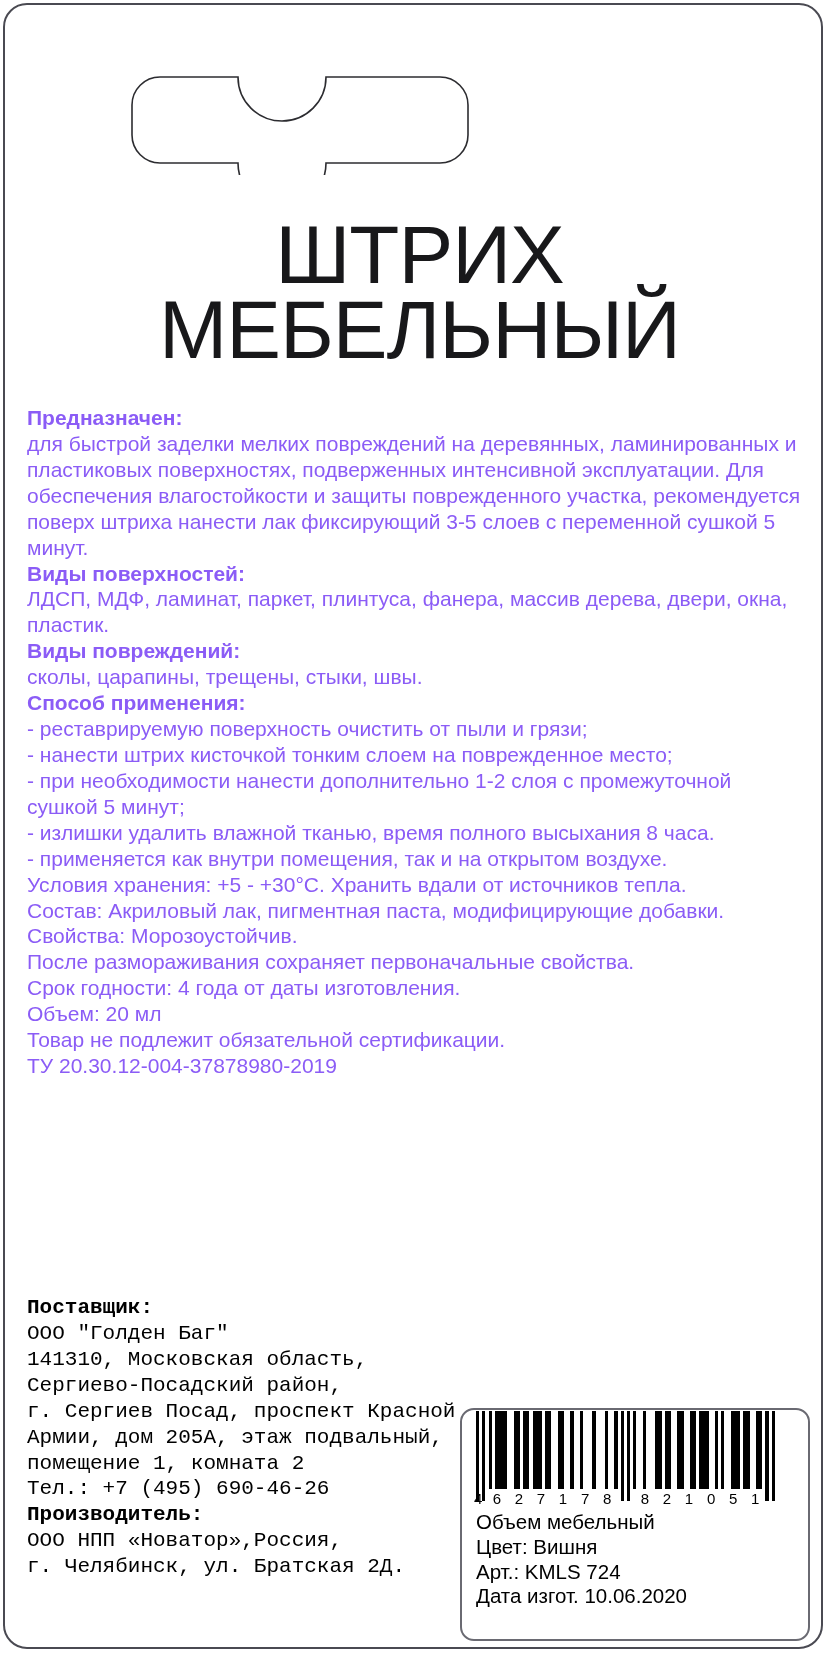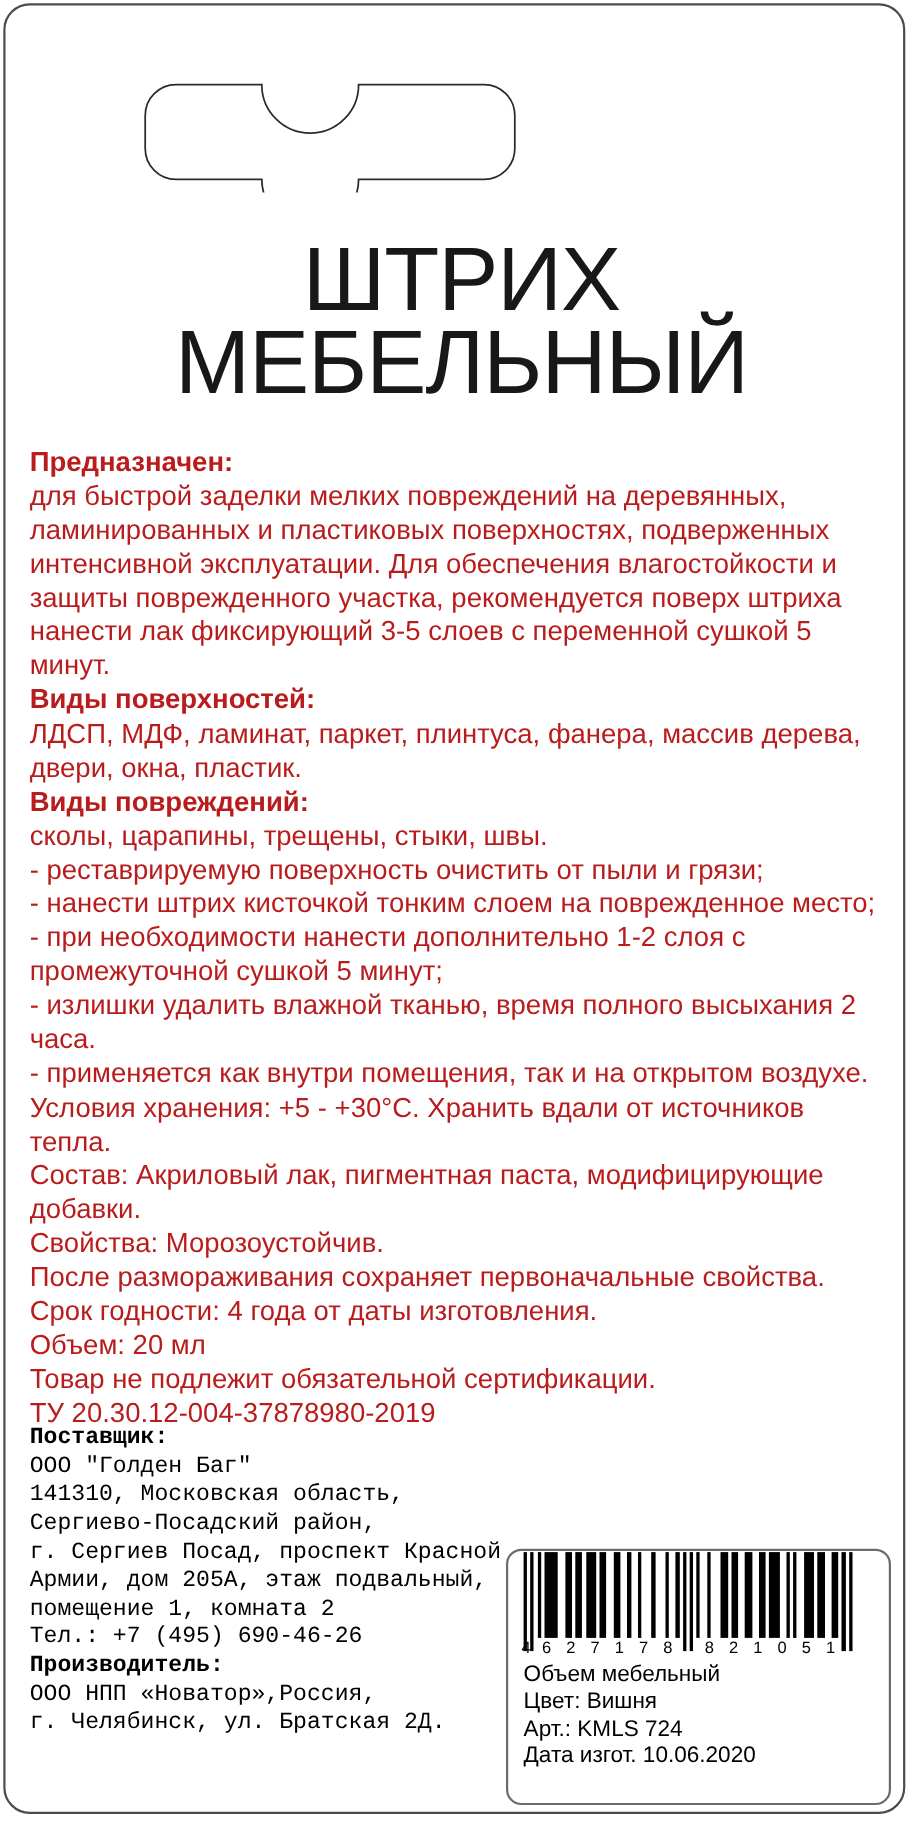--- a/index.html
+++ b/index.html
@@ -59,23 +59,23 @@
   }
   .title-line.l1 { font-size: 82px; }
   .title-line.l2 { font-size: 82px; }
 
   
   .body-text {
     position: absolute;
     left: 22px;
     top: 400px;
     width: 780px;
-    font-size: 25px;
+    font-size: 21px;
     line-height: 1.235;
-    color: #b91c1c;
+    color: #8b5cf6;
   }
   .body-text p {
     margin: 0;
     padding: 0;
   }
   .body-text b,
   .body-text .hd {
     font-weight: normal;
   }
   .hd-line {
@@ -191,24 +191,25 @@
 
     <p class="hd-line">Предназначен:</p>
     <p>для быстрой заделки мелких повреждений на деревянных, ламинированных и пластиковых поверхностях, подверженных интенсивной эксплуатации. Для обеспечения влагостойкости и защиты поврежденного участка, рекомендуется поверх штриха нанести лак фиксирующий 3-5 слоев с переменной сушкой 5 минут.</p>
 
     <p class="hd-line">Виды поверхностей:</p>
     <p>ЛДСП, МДФ, ламинат, паркет, плинтуса, фанера, массив дерева, двери, окна, пластик.</p>
 
     <p class="hd-line">Виды повреждений:</p>
     <p>сколы, царапины, трещены, стыки, швы.</p>
 
+    <p class="hd-line">Способ применения:</p>
     <p>- реставрируемую поверхность очистить от пыли и грязи;</p>
     <p>- нанести штрих кисточкой тонким слоем на поврежденное место;</p>
     <p>- при необходимости нанести дополнительно 1-2 слоя с промежуточной сушкой 5 минут;</p>
-    <p>- излишки удалить влажной тканью, время полного высыхания 2 часа.</p>
+    <p>- излишки удалить влажной тканью, время полного высыхания 8 часа.</p>
     <p>- применяется как внутри помещения, так и на открытом воздухе.</p>
 
     <p><b>Условия хранения:</b><span> +5 - +30°C. Хранить вдали от источников тепла.</span></p>
 
     <p><b>Состав:</b><span> Акриловый лак, пигментная паста, модифицирующие добавки.</span></p>
 
     <p><b>Свойства:</b><span> Морозоустойчив.</span></p>
     <p>После размораживания сохраняет первоначальные свойства.</p>
 
     <p><b>Срок годности:</b><span> 4 года от даты изготовления.</span></p>

